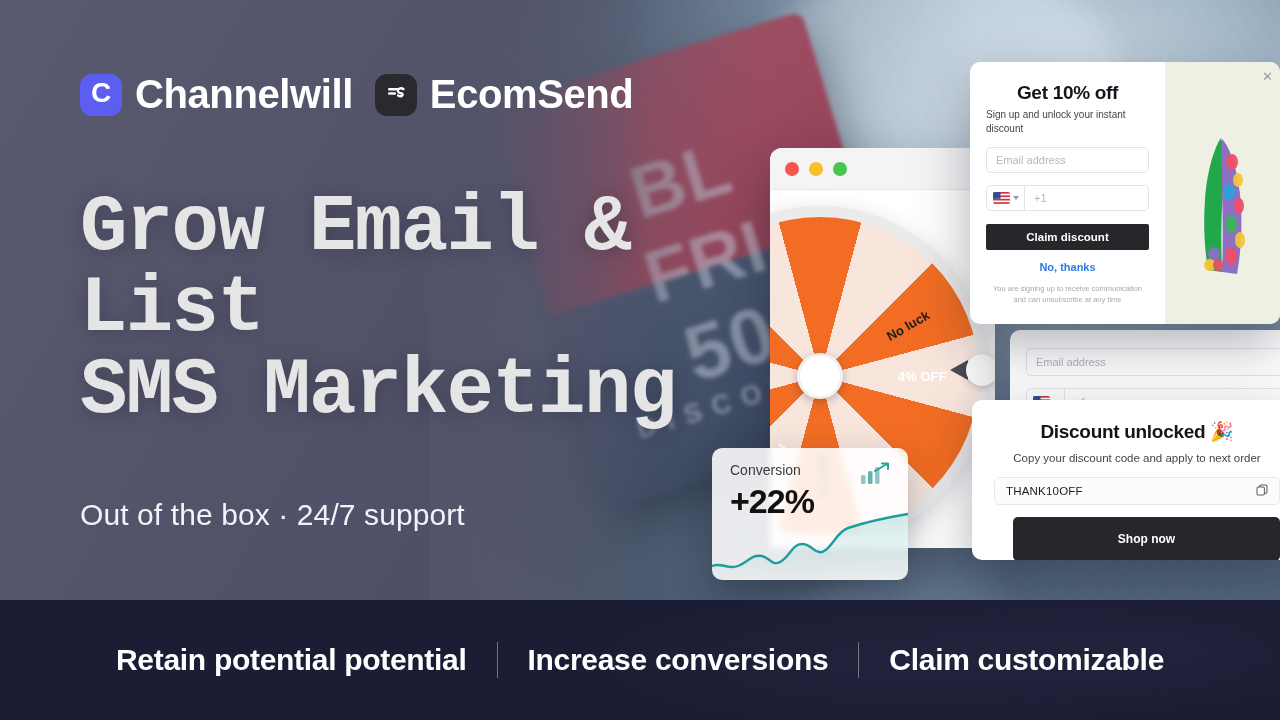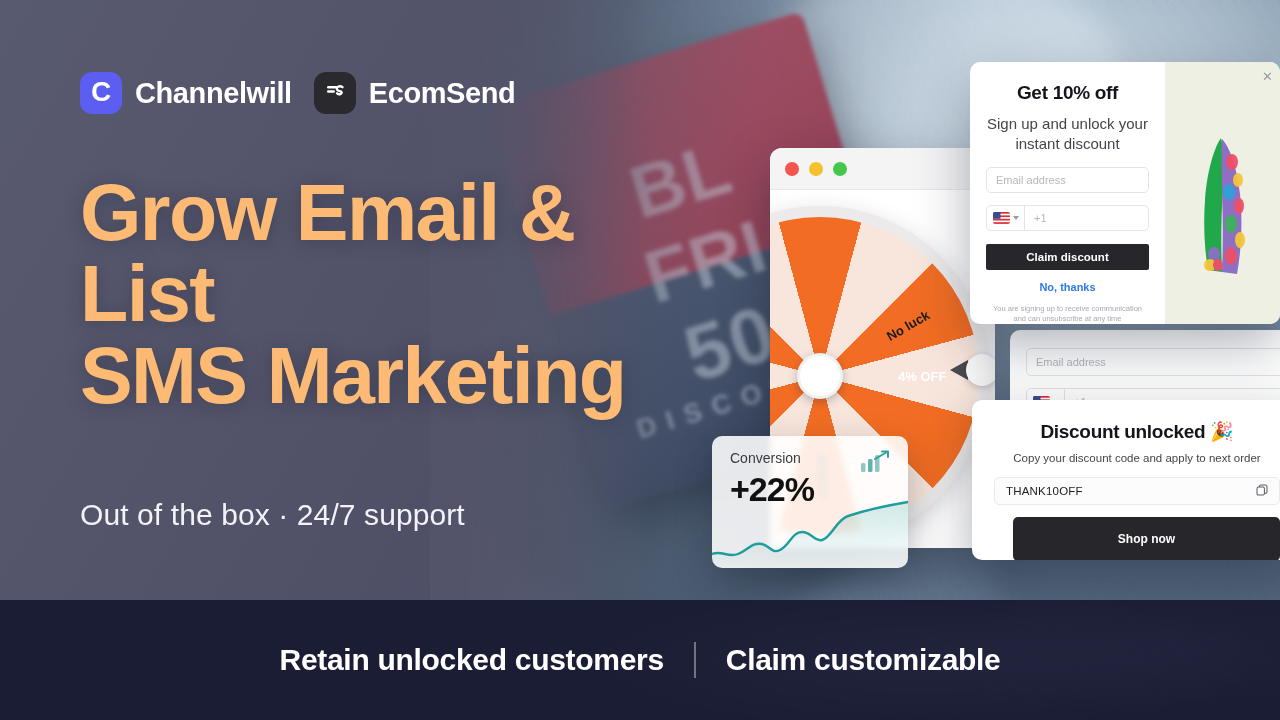--- a/index.html
+++ b/index.html
@@ -94,29 +94,30 @@
     width:42px; height:42px; border-radius:12px; background:#5b5ef0;
     display:flex; align-items:center; justify-content:center;
     color:#fff; font-size:28px; font-weight:700; line-height:1;
     padding-bottom:3px;
   }
   .es-badge {
     width:42px; height:42px; border-radius:12px; background:#2a2a2e;
     display:flex; align-items:center; justify-content:center;
   }
   .brand-name {
-    color:#fff; font-size:29px; font-weight:600; letter-spacing:-.4px;
+    color:#fff; font-size:40px; font-weight:600; letter-spacing:-.4px;
   }
 
   
   .headline {
-    position:absolute; left:80px; top:172px; width:640px;
-    color:#fdba74; font-size:79px; font-weight:800; line-height:1.03;
+    position:absolute; left:80px; top:188px; width:640px;
+    color:#e5e5e5; font-size:79px; font-weight:800; line-height:1.03;
     letter-spacing:-1.6px;
     text-shadow:0 2px 18px rgba(30,32,48,.35);
+    font-family:Liberation Mono, monospace;
   }
   .headline .ln { display:block; }
   .subline {
     position:absolute; left:80px; top:498px;
     color:#f2f3f8; font-size:30px; font-weight:400; letter-spacing:.1px;
   }
 
   
   .bottom-bar {
     position:absolute; left:0; top:600px; width:1280px; height:120px;
@@ -189,21 +190,21 @@
     border-radius:50%; background:#fafafa; box-shadow:0 2px 7px rgba(40,40,60,.25);
   }
   .pointer-tri {
     position:absolute; left:300px; top:154px;
     width:0; height:0; border-top:10px solid transparent;
     border-bottom:10px solid transparent; border-right:18px solid #4a4a50;
   }
 
   
   .conv-card {
-    position:absolute; left:712px; top:436px; width:196px; height:132px;
+    position:absolute; left:712px; top:448px; width:196px; height:132px;
     background:rgba(255,255,255,.88); border-radius:10px;
     box-shadow:0 14px 36px rgba(18,22,40,.3); overflow:hidden;
     backdrop-filter:blur(3px);
   }
   .conv-label { position:absolute; left:18px; top:14px; font-size:14px; color:#3a3a44; }
   .conv-value { position:absolute; left:18px; top:34px; font-size:34px; font-weight:800; color:#111; letter-spacing:-1px; }
   .conv-icon { position:absolute; right:18px; top:14px; }
   .conv-spark { position:absolute; left:0; bottom:0; width:100%; height:70px; }
 
   
@@ -213,21 +214,21 @@
   }
   .pop-main { left:970px; top:62px; width:310px; height:262px; display:flex; }
   .pop-form { width:195px; padding:20px 16px 14px; }
   .pop-img {
     width:115px; background:#eff0e4; position:relative; overflow:hidden;
   }
   .close-x {
     position:absolute; right:7px; top:8px; color:#9a9aa2; font-size:13px; line-height:1;
   }
   .pop-title { font-size:19px; font-weight:800; color:#14141c; text-align:center; letter-spacing:-.3px; }
-  .pop-sub { margin-top:10px; font-size:15px; color:#44444e; text-align:center; line-height:1.35; }
+  .pop-sub { margin-top:4px; font-size:10px; color:#44444e; line-height:1.35; }
   .field {
     margin-top:12px; height:26px; border:1px solid #e3e3e8; border-radius:5px;
     display:flex; align-items:center; padding:0 9px;
     font-size:11px; color:#b6b6bf;
   }
   .phone-field { padding:0; }
   .flag-box {
     width:38px; height:100%; display:flex; align-items:center; justify-content:center;
     gap:3px; border-right:1px solid #e3e3e8;
   }
@@ -448,19 +449,20 @@
           <rect x="4.2" y="1.2" width="8.6" height="9.6" rx="1.6" stroke="#5a5a66" stroke-width="1.2" fill="none"></rect>
           <rect x="1.2" y="3.6" width="8.6" height="9.2" rx="1.6" stroke="#5a5a66" stroke-width="1.2" fill="#fff"></rect>
         </svg>
       </span>
     </div>
     <div class="shop-btn">Shop now</div>
   </div>
 
   <div class="bottom-bar">
     <div class="bb-tex"></div>
-    <div class="bb-item">Retain unlocked customers</div>
+    <div class="bb-item">Retain potential potential</div>
     <div class="bb-div"></div>
+    <div class="bb-item">Increase conversions</div>
     <div class="bb-div"></div>
     <div class="bb-item">Claim customizable</div>
   </div>
 
 </div>
 
 </body></html>

